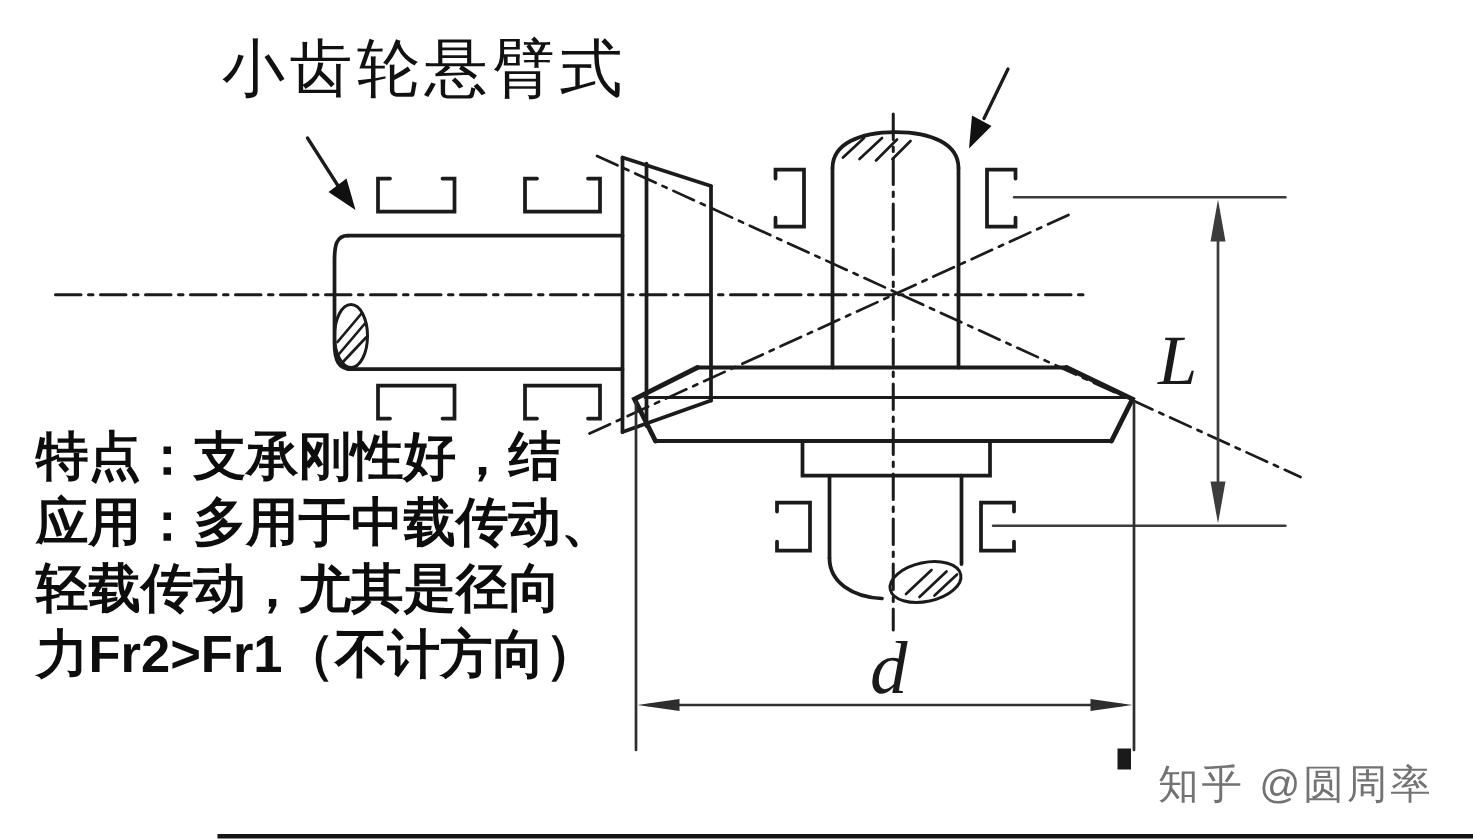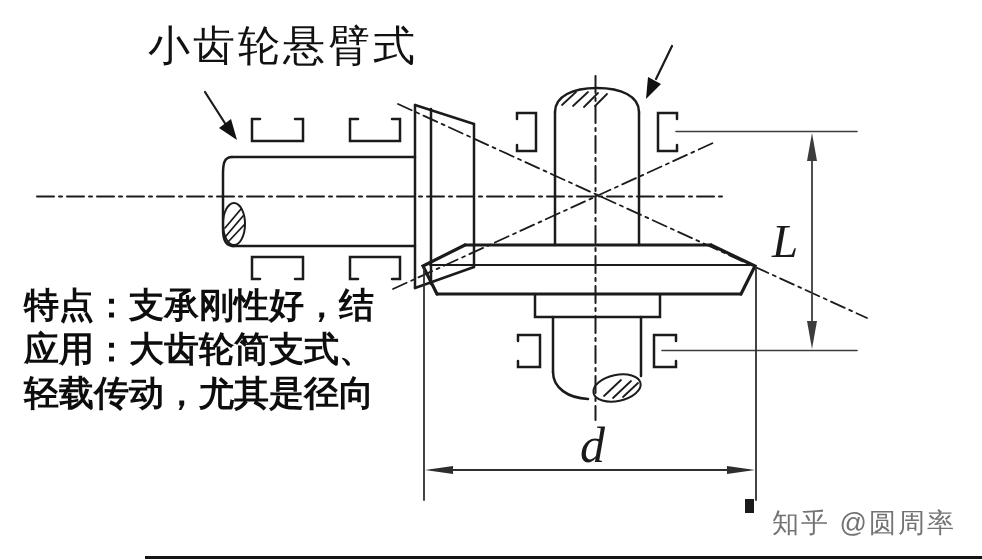--- a/index.html
+++ b/index.html
@@ -133,22 +133,23 @@
       <polygon fill="#111" stroke="none" points="237,140 219,128 231,119"></polygon>
       <path stroke-width="2.2" d="M672,46 L656,79"></path>
       <polygon fill="#111" stroke="none" points="646,99 648,77 661,84"></polygon>
     </g>
   </svg>
 
   <div id="pinion-label" class="callout">小齿轮悬臂式</div>
 
   <div id="notes">
     <div>特点：支承刚性好，结</div>
-    <div>应用：大齿轮简支式、</div>
+    <div>应用：多用于中载传动、</div>
     <div>轻载传动，尤其是径向</div>
+    <div>力Fr2&gt;Fr1（不计方向）</div>
   </div>
 
   <div id="dim-L" class="dim-letter">L</div>
   <div id="dim-d" class="dim-letter">d</div>
 
   <div id="corner-mark"></div>
   <div id="watermark">知乎 @圆周率</div>
 
   <div id="bottom-rule"></div>
 </div>

